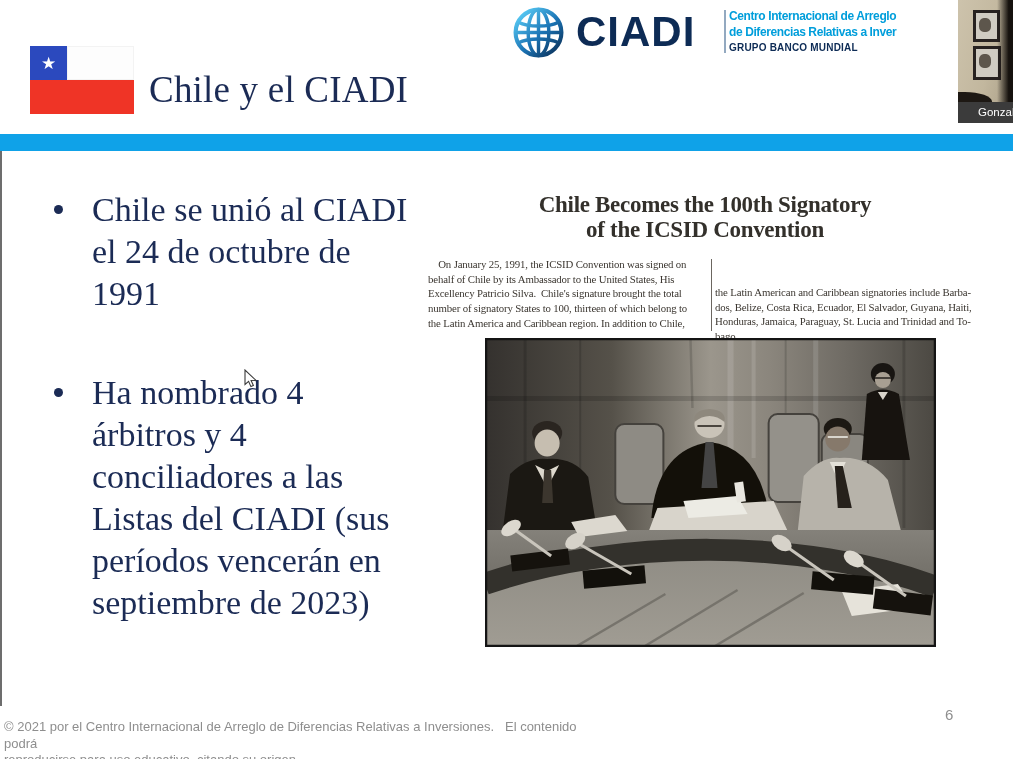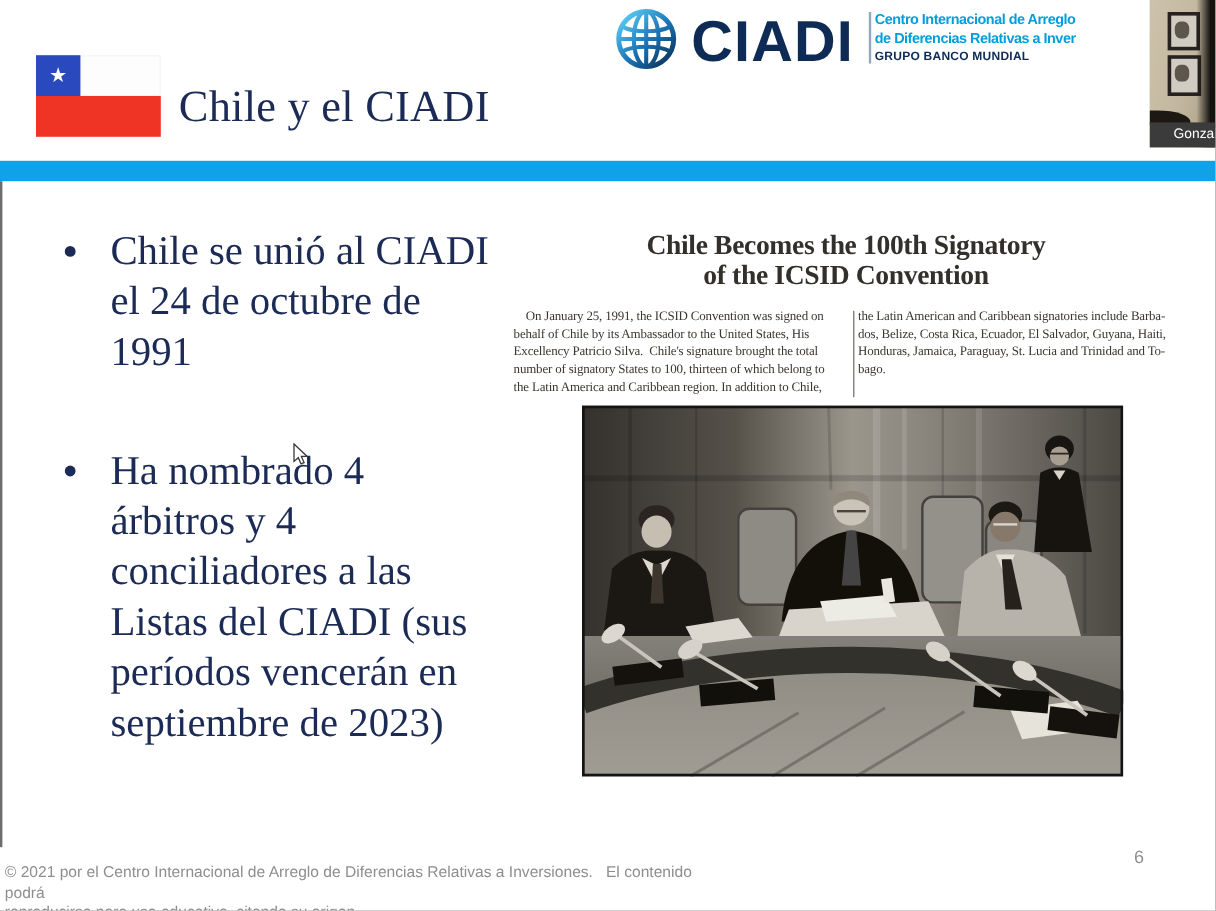--- a/index.html
+++ b/index.html
@@ -19,21 +19,21 @@
     position:absolute;left:149px;top:68px;margin:0;font-size:37px;font-weight:normal;
     color:#1B2B55;letter-spacing:0.2px;white-space:nowrap;
   }
   .blue-bar{position:absolute;left:0;top:134px;width:1013px;height:17px;background:#0FA2E8;}
   .left-edge{position:absolute;left:0;top:151px;width:2px;height:555px;background:#3c3c3c;opacity:.75;}
 
   
   .logo-globe{position:absolute;left:511px;top:5px;}
   .wordmark{
     position:absolute;left:576px;top:8px;font-family:"Liberation Sans",sans-serif;
-    font-size:48px;font-weight:bold;color:#0D2B55;letter-spacing:1px;white-space:nowrap;
+    font-size:42px;font-weight:bold;color:#0D2B55;letter-spacing:1px;white-space:nowrap;
   }
   .logo-divider{position:absolute;left:724px;top:10px;width:2px;height:43px;background:#93A9C0;}
   .tagline{
     position:absolute;left:729px;top:8px;width:229px;height:50px;overflow:hidden;
     font-family:"Liberation Sans",sans-serif;font-weight:bold;
   }
   .tagline .t-line{font-size:12px;line-height:16px;color:#009EDB;letter-spacing:-0.4px;white-space:nowrap;}
   .tagline .t-grupo{font-size:10px;line-height:11px;color:#0D2B55;letter-spacing:0.2px;margin-top:2px;white-space:nowrap;}
 
   
@@ -71,21 +71,21 @@
     font-size:23px;line-height:25px;font-weight:bold;color:#33302b;
     letter-spacing:-0.3px;white-space:pre-line;
   }
   .clip-cols{position:absolute;left:428px;top:257px;display:flex;}
   .clip-col{
     font-size:10.8px;line-height:14.7px;color:#3b3630;letter-spacing:-0.15px;
     white-space:pre;overflow:hidden;
   }
   .clip-col.left{width:280px;}
   .col-divider{width:1px;height:72px;background:#6b6660;margin:2px 3px 0 3px;flex:none;}
-  .clip-col.right{width:290px;}
+  .clip-col.right{width:290px;margin-top:28px;}
 
   .photo{position:absolute;left:485px;top:338px;}
 
   
   .copyright{
     position:absolute;left:4px;top:719px;width:580px;
     font-family:"Liberation Sans",sans-serif;font-size:13px;line-height:16.5px;
     color:#8e8e8e;white-space:pre-wrap;
   }
   .pagenum{

